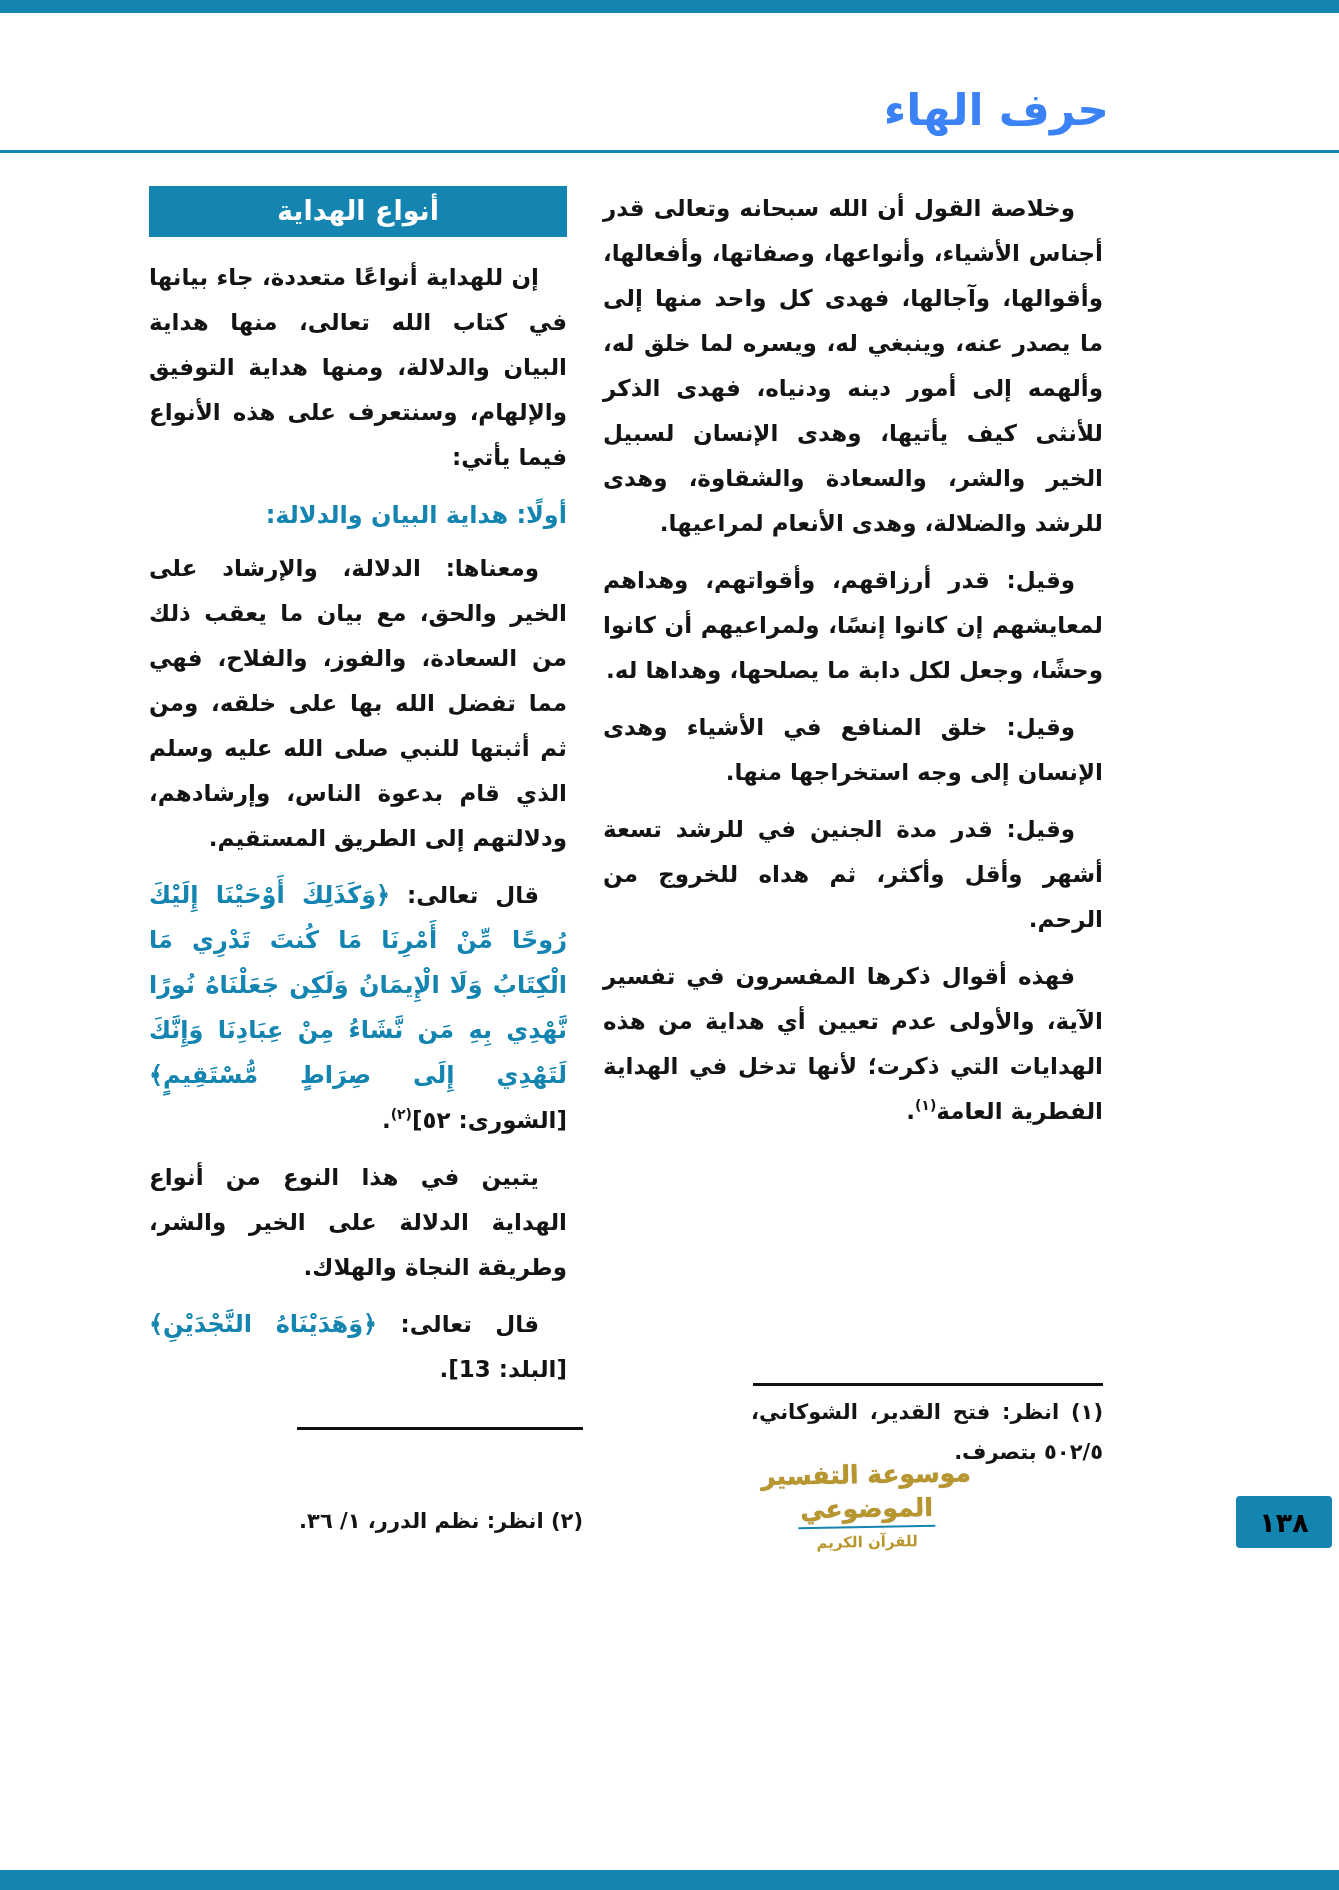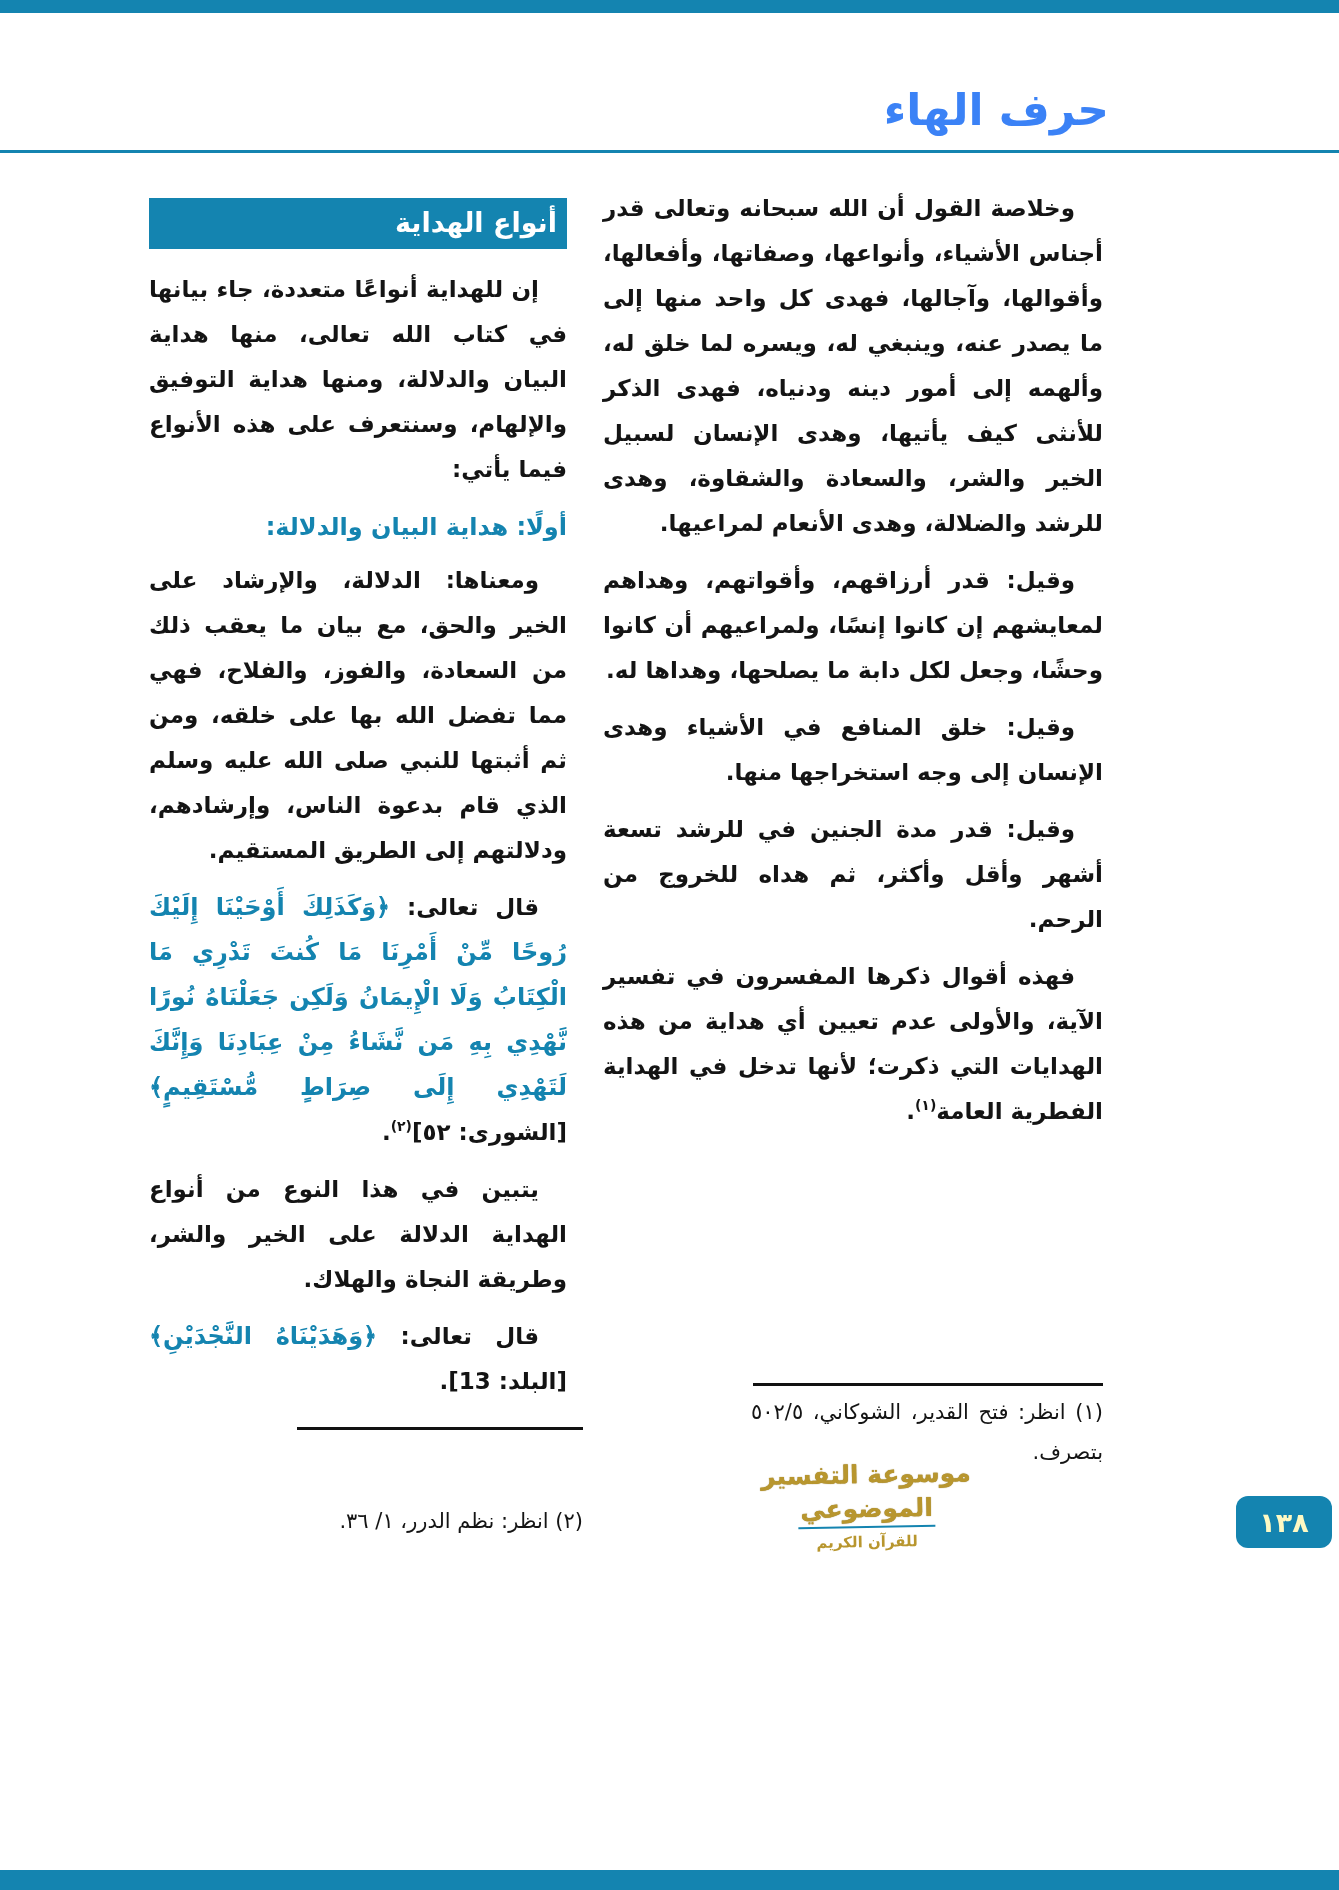--- a/index.html
+++ b/index.html
@@ -39,64 +39,64 @@
   .col-left  { width:418px; flex:0 0 auto; }
   p.body {
     font-size:23px; font-weight:bold; color:#141414;
     line-height:45px; text-align:justify;
     text-indent:28px;
     margin:0 0 12px 0;
   }
   .section-box {
     background:#1484b0; color:#ffffff;
     font-size:27px; font-weight:bold;
-    padding:9px 10px 11px 10px;
-    margin:12px 0 18px 0;
+    text-align:center; padding:9px 10px 11px 10px;
+    margin:0 0 18px 0;
   }
   .subheading {
     color:#1484b0; font-size:24px; font-weight:bold;
     line-height:46px; margin:4px 0 8px 0;
   }
   .verse-para { line-height:53px; }
   .verse {
     color:#1484b0; font-weight:bold; font-size:24px;
   }
   .fn-mark {
     font-size:14px; font-weight:bold; color:#141414;
     vertical-align:super; line-height:0;
   }
   .fn-rule { position:absolute; height:3px; background:#111; }
   .fn-rule-right { top:1383px; right:236px; width:350px; }
   .fn-rule-left  { top:1427px; right:756px; width:286px; }
   .footnote {
     position:absolute;
-    font-size:21px; font-weight:normal; color:#141414;
+    font-size:21px; font-weight:bold; color:#141414;
     line-height:40px; text-align:justify;
   }
   .fn-right { top:1392px; right:236px; width:352px; }
   .fn-left  { top:1501px; right:756px; width:286px; text-align:right; }
   .logo {
     position:absolute; top:1458px; right:345px; width:255px;
     text-align:center; transform:rotate(-1deg);
   }
   .logo-line1 {
     color:#b8962e; font-size:25px; font-weight:bold; line-height:34px;
     text-shadow:0 0 1px #8a6f1d;
   }
   .logo-line2 {
     color:#b8962e; font-size:15px; font-weight:bold; line-height:22px;
     border-top:2px solid #1484b0; display:inline-block; padding:3px 18px 0 18px;
   }
   .page-num {
     position:absolute; top:1496px; right:7px;
     width:96px; height:52px;
-    background:#1484b0; color:#fef9c3;
+    background:#1484b0; color:#000000;
     font-size:27px; font-weight:bold;
     display:flex; align-items:center; justify-content:center;
-    border-radius:12px;
+    border-radius:4px;
   }
 </style>
 </head>
 <body>
 
 <div class="page">
 
   <div class="top-bar"></div>
 
   <div class="chapter-heading">حرف الهاء</div>

